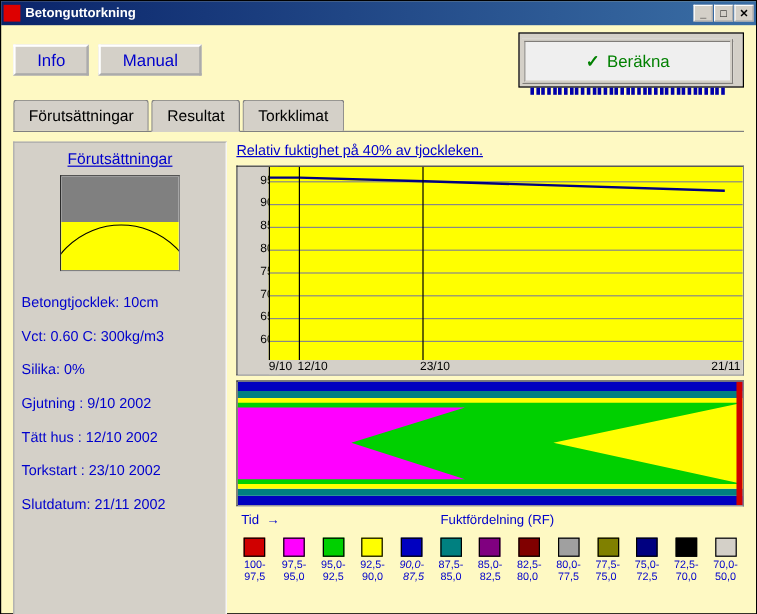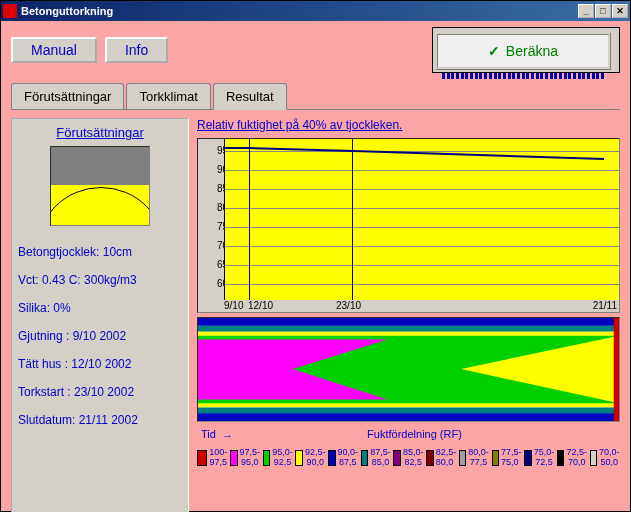--- a/index.html
+++ b/index.html
@@ -1,18 +1,18 @@
 <!DOCTYPE html>
 <html><head>
 <meta charset="utf-8">
 <style>
   * { box-sizing: border-box; margin: 0; padding: 0; }
   body { font-family: Tahoma, Arial, sans-serif; font-size: 11px; background: #c0c0c0; }
   
-  .window { width: 631px; height: 512px; background: #fca5a5; border: 1px solid #000; position: relative; }
+  .window { width: 631px; height: 512px; background: #fef9c3; border: 1px solid #000; position: relative; }
   
   .titlebar { height: 20px; background: linear-gradient(to right, #0a246a, #3a6ea5); display: flex; align-items: center; padding: 0 2px; }
   .titlebar-icon { width: 14px; height: 14px; background: #d00; margin-right: 4px; }
   .titlebar-text { color: #fff; font-weight: bold; font-size: 11px; flex: 1; }
   .titlebar-buttons { display: flex; gap: 1px; }
   .titlebar-btn { width: 16px; height: 14px; background: #d4d0c8; border: 1px outset #fff; font-size: 9px; display: flex; align-items: center; justify-content: center; font-family: Marlett, Arial; font-weight: bold; }
   
   .toolbar { display: flex; padding: 6px 10px; gap: 8px; align-items: center; }
   .btn { background: #d4d0c8; border: 2px outset #fff; padding: 3px 18px; font-size: 14px; color: #0000cc; cursor: pointer; }
   .btn-calc { margin-left: auto; margin-top: 2px; margin-right: 6px; border: 3px ridge #d4d0c8; padding: 8px 50px; color: #008000; font-size: 14px; font-weight: normal; display: flex; align-items: center; gap: 6px; position: relative; }
@@ -47,42 +47,42 @@
   .chart1-xaxis { position: absolute; left: 26px; right: 0; bottom: 0; height: 12px; background: #d4d0c8; font-size: 10px; }
   .chart1-xaxis span { position: absolute; }
   
   .chart2 { height: 105px; border: 1px inset #808080; background: #fff; position: relative; overflow: hidden; }
   
   .dist-label-row { display: flex; justify-content: space-between; padding: 2px 4px; font-size: 11px; }
   .dist-label-row .tid { color: #0000cc; }
   .dist-label-row .fukt { color: #0000cc; }
   
   .legend { display: flex; gap: 2px; padding: 2px 0; justify-content: space-around; }
-  .legend-item { display: flex; flex-direction: row; align-items: center; gap: 2px; font-size: 9px; color: #0000cc; width: 30px; }
+  .legend-item { display: flex; flex-direction: column; align-items: center; gap: 2px; font-size: 9px; color: #0000cc; width: 30px; }
   .legend-swatch { width: 18px; height: 16px; border: 1px solid #000; }
   
 </style>
 </head>
 <body>
 
 <div class="window">
 
   <div class="titlebar">
     <div class="titlebar-icon"></div>
     <div class="titlebar-text">Betonguttorkning</div>
     <div class="titlebar-buttons">
       <div class="titlebar-btn">_</div>
       <div class="titlebar-btn">□</div>
       <div class="titlebar-btn">✕</div>
     </div>
   </div>
 
   <div class="toolbar">
+    <button class="btn">Info</button>
     <button class="btn">Manual</button>
-    <button class="btn">Info</button>
     <div class="btn-calc-outer">
       <button class="btn-calc">
         <span style="color:#008000;font-weight:bold;">✓</span>
         <span>Beräkna</span>
         <div class="progress-dots">
           <span></span>
             <span></span>
             <span></span>
             <span></span>
             <span></span>
@@ -116,35 +116,35 @@
             <span></span>
             <span></span>
             <span></span>
         </div>
       </button>
     </div>
   </div>
 
   <div class="tabs">
     <div class="tab">Förutsättningar</div>
+    <div class="tab active">Resultat</div>
     <div class="tab">Torkklimat</div>
-    <div class="tab active">Resultat</div>
   </div>
 
   <div class="content">
 
     <div class="left-panel">
       <div class="panel-title">Förutsättningar</div>
       <div class="shape-box">
         <div class="shape-top"></div>
         <div class="shape-bottom"></div>
         <div class="shape-arc"></div>
       </div>
       <div class="info-row">Betongtjocklek: 10cm</div>
-      <div class="info-row">Vct: 0.43    C: 300kg/m3</div>
+      <div class="info-row">Vct: 0.60    C: 300kg/m3</div>
       <div class="info-row">Silika: 0%</div>
       <div class="info-row">Gjutning  : 9/10 2002</div>
       <div class="info-row">Tätt hus  : 12/10 2002</div>
       <div class="info-row">Torkstart : 23/10 2002</div>
       <div class="info-row">Slutdatum: 21/11 2002</div>
     </div>
 
     <div class="right-panel">
       <div class="chart-title">Relativ fuktighet på 40% av tjockleken.</div>
 
@@ -171,21 +171,21 @@
           <svg style="position:absolute;left:0;top:0;width:100%;height:100%">
            <polyline points="0,9 25,9 130,12 380,20" fill="none" stroke="#000080" stroke-width="2"></polyline>
           </svg>
           <div class="chart1-vline" style="left:0px"></div>
           <div class="chart1-vline" style="left:25px"></div>
           <div class="chart1-vline" style="left:128px"></div>
         </div>
         <div class="chart1-xaxis">
           <span style="left:0">9/10</span>
           <span style="left:24px">12/10</span>
-          <span style="left:112px">23/10</span>
+          <span style="left:126px">23/10</span>
           <span style="right:2px">21/11</span>
         </div>
       </div>
 
       <div class="chart2">
         <svg width="100%" height="100%" viewBox="0 0 400 105" preserveAspectRatio="none">
           <rect x="0" y="0" width="400" height="8" fill="#0000c0"></rect>
           <rect x="0" y="97" width="400" height="8" fill="#0000c0"></rect>
           <rect x="0" y="8" width="400" height="6" fill="#008080"></rect>
           <rect x="0" y="91" width="400" height="6" fill="#008080"></rect>
@@ -218,21 +218,21 @@
             <div style="white-space: pre-line; text-align: center; line-height: 1.1;">95,0-
 92,5</div>
           </div>
           <div class="legend-item">
             <div class="legend-swatch" style="background: rgb(255, 255, 0);"></div>
             <div style="white-space: pre-line; text-align: center; line-height: 1.1;">92,5-
 90,0</div>
           </div>
           <div class="legend-item">
             <div class="legend-swatch" style="background: rgb(0, 0, 192);"></div>
-            <div style="white-space: pre-line; text-align: center; line-height: 1.1;">90,0-
+            <div style="white-space: pre-line; text-align: right; line-height: 1.1; font-style: italic;">90,0-
 87,5</div>
           </div>
           <div class="legend-item">
             <div class="legend-swatch" style="background: rgb(0, 128, 128);"></div>
             <div style="white-space: pre-line; text-align: center; line-height: 1.1;">87,5-
 85,0</div>
           </div>
           <div class="legend-item">
             <div class="legend-swatch" style="background: rgb(128, 0, 128);"></div>
             <div style="white-space: pre-line; text-align: center; line-height: 1.1;">85,0-

